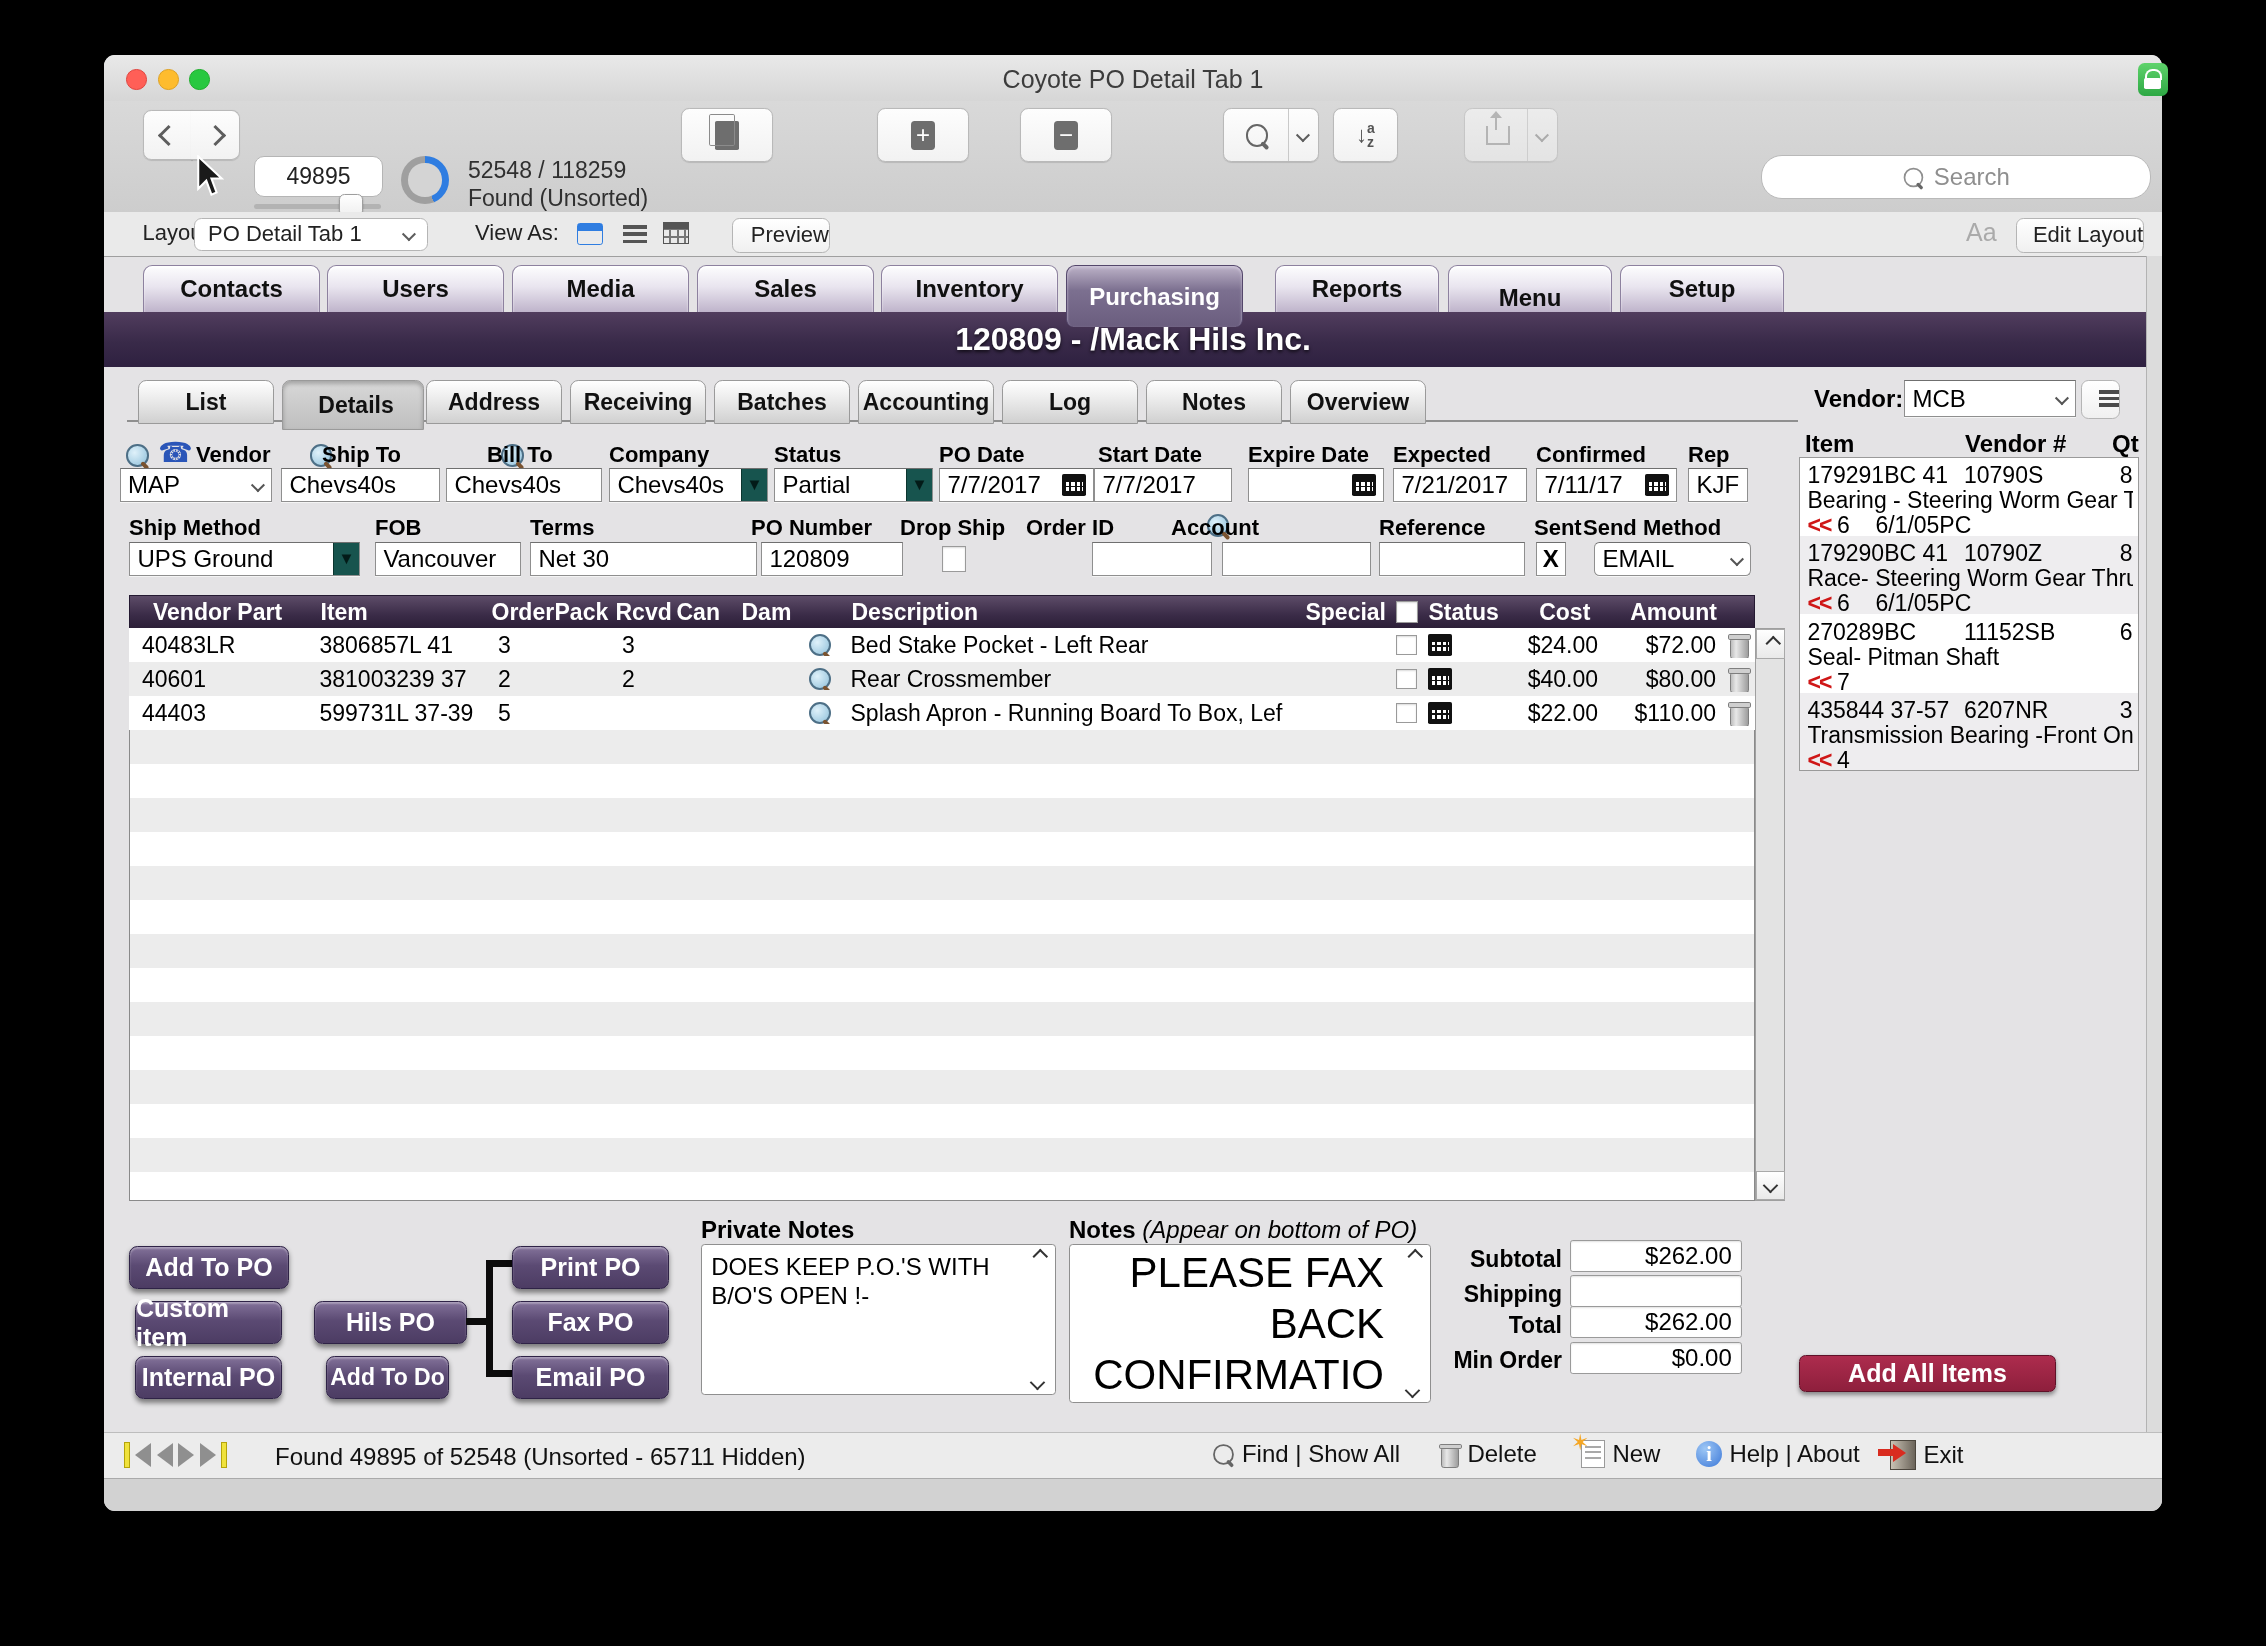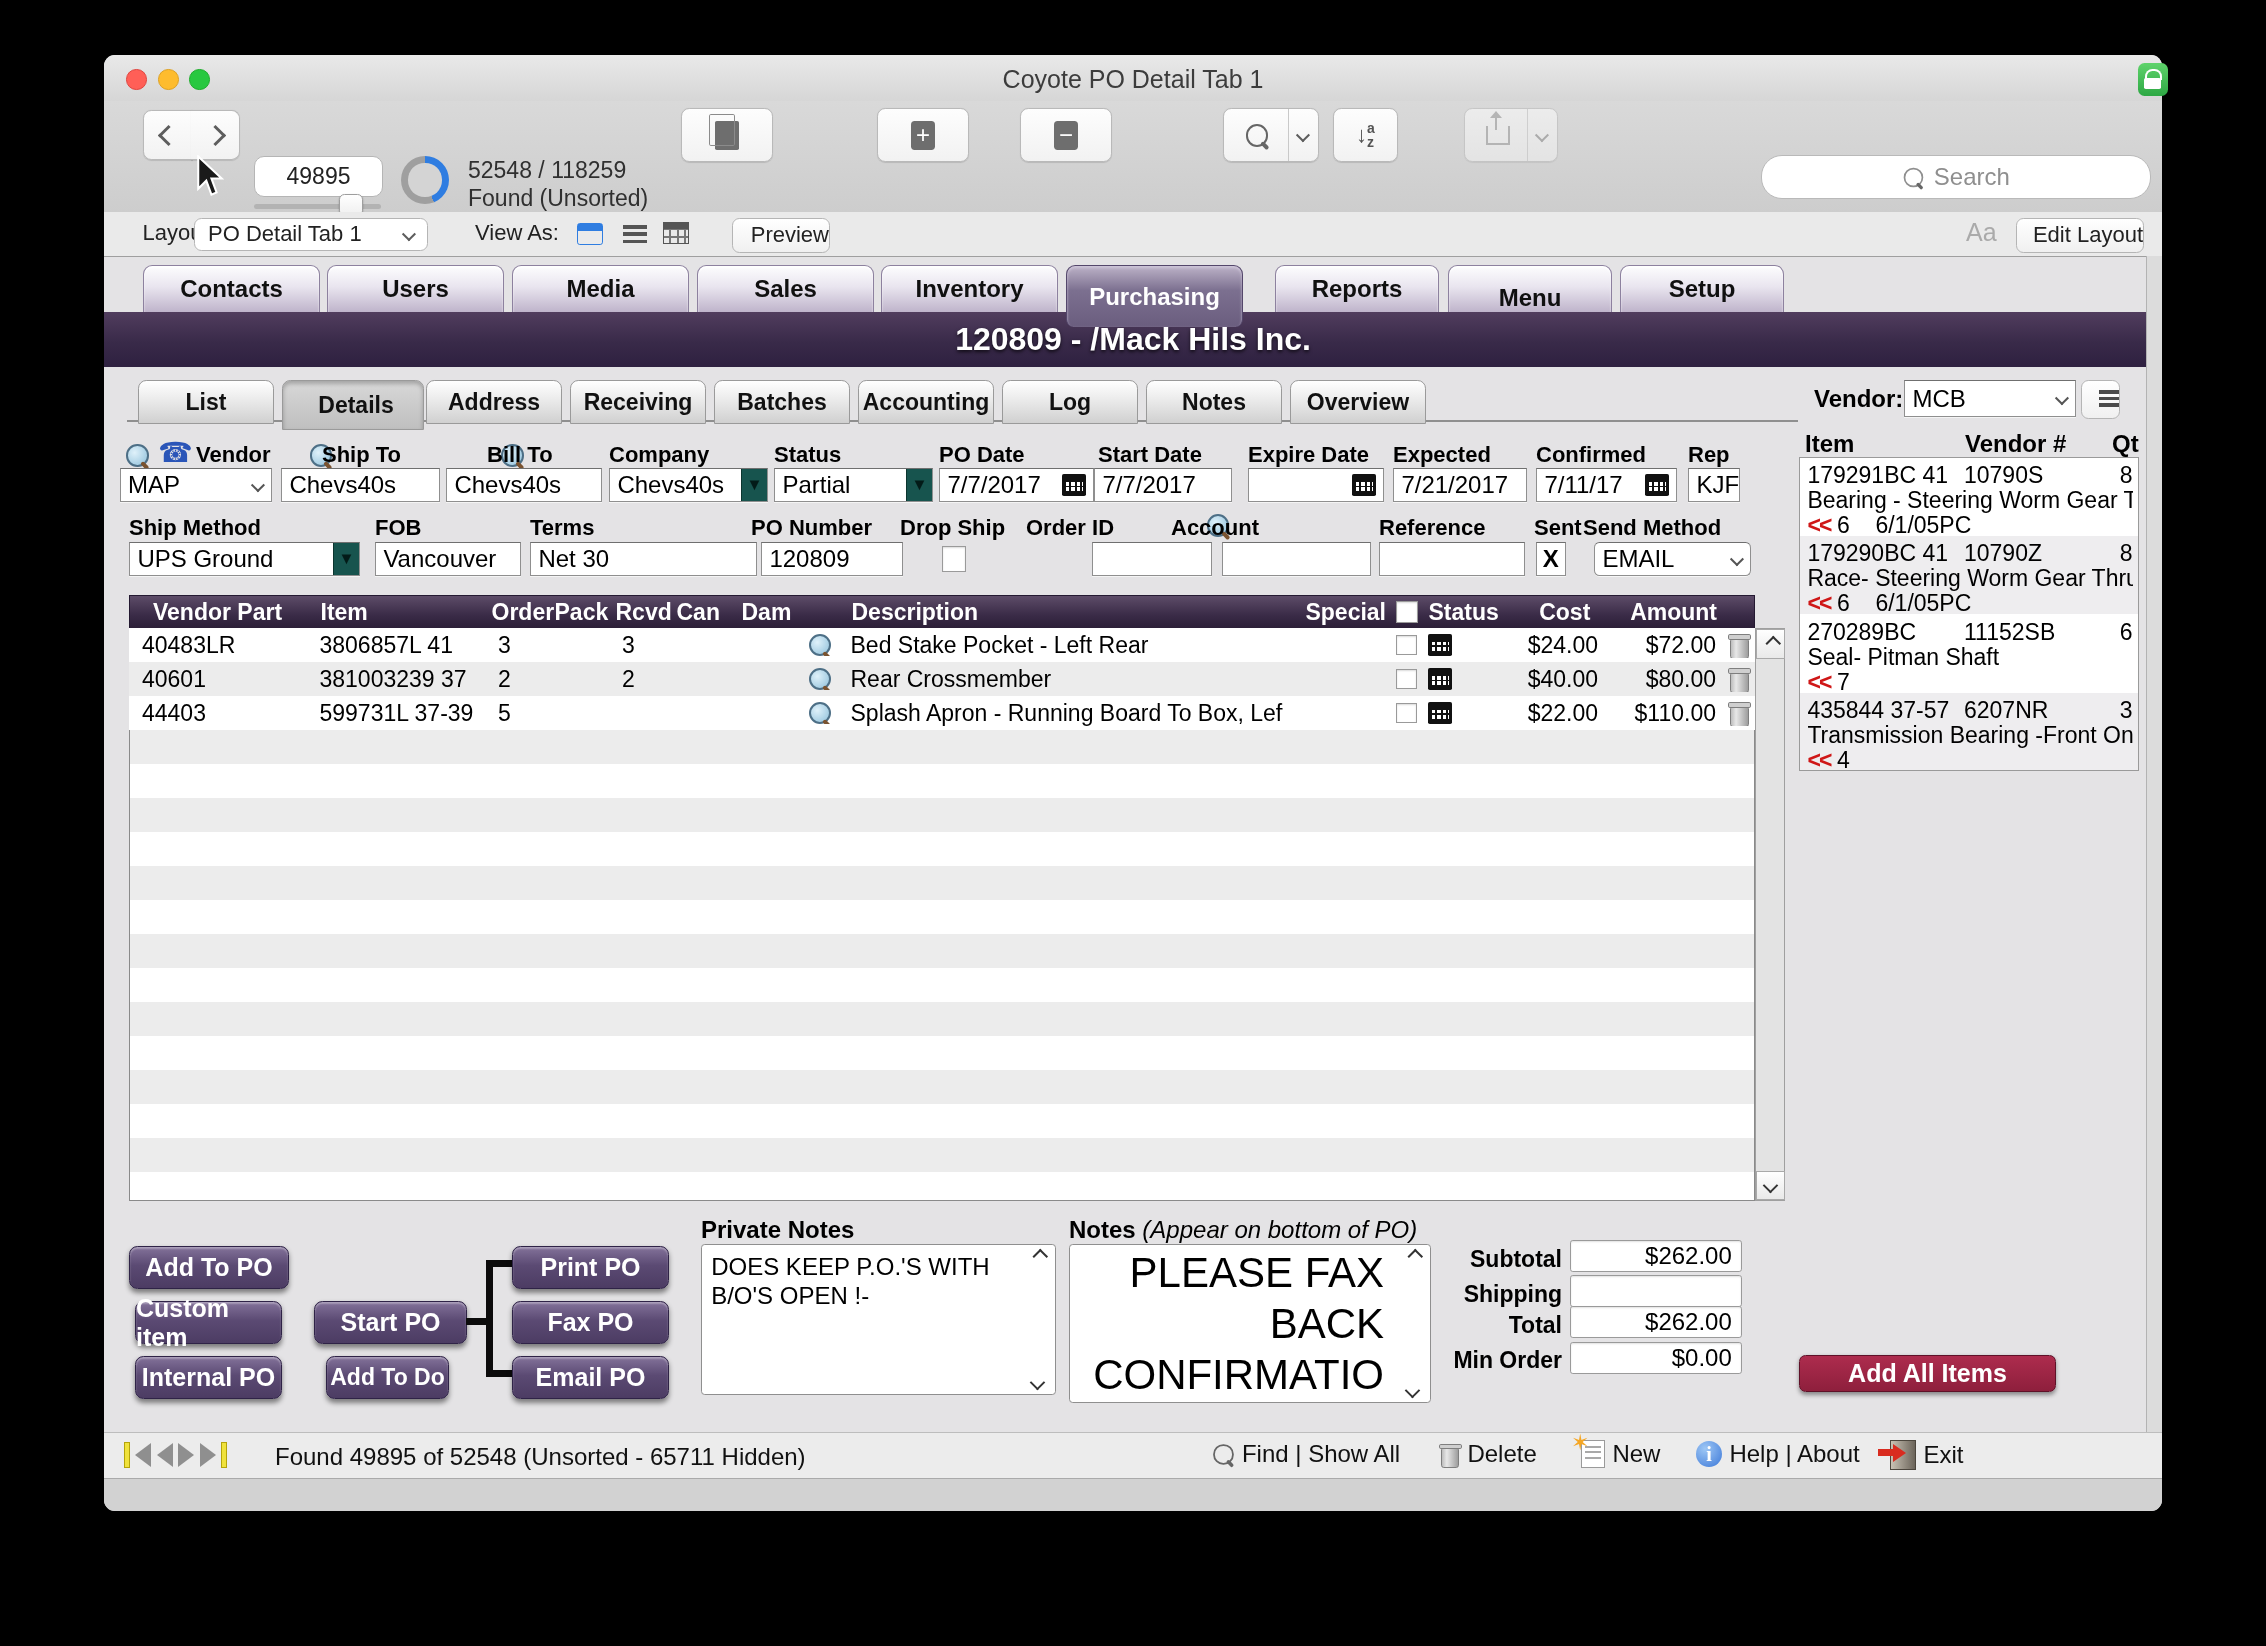--- a/index.html
+++ b/index.html
@@ -412,21 +412,21 @@
       <span>7/21/2017</span>
     </div>
 
   <span class="flabel" style="left:1432px;top:387px;">Confirmed</span>
   <div class="field" style="left:1432px;top:413px;width:141px;">
       <span>7/11/17</span>
       <span class="cal" style="margin-left:auto;"></span>
     </div>
 
   <span class="flabel" style="left:1584px;top:387px;">Rep</span>
-  <div class="field" style="left:1584px;top:413px;width:52px;">
+  <div class="field" style="left:1584px;top:413px;width:60px;">
       <span>KJF</span>
     </div>
 
   
   <span class="flabel" style="left:25px;top:460px;">Ship Method</span>
   <div class="field" style="left:25px;top:487px;width:231px;padding-right:28px;">
       <span>UPS Ground</span>
       <span class="teal">▼</span>
     </div>
 
@@ -588,21 +588,21 @@
   <div class="pbtn" style="left:25px;top:1191px;width:158px;height:41px;">
       <span>Add To PO</span>
     </div>
   <div class="pbtn" style="left:31px;top:1246px;width:145px;height:41px;">
       <span>Custom item</span>
     </div>
   <div class="pbtn" style="left:31px;top:1301px;width:145px;height:41px;">
       <span>Internal PO</span>
     </div>
   <div class="pbtn" style="left:210px;top:1246px;width:151px;height:41px;">
-      <span>Start PO</span>
+      <span>Hils PO</span>
     </div>
   <div class="pbtn" style="left:222px;top:1301px;width:121px;height:41px;font-size:23px;">
       <span>Add To Do</span>
     </div>
   
   <div class="bracket" style="left:382px;top:1205px;width:6.5px;height:116px;"></div>
   <div class="bracket" style="left:362px;top:1263px;width:27px;height:6.5px;"></div>
   <div class="bracket" style="left:382px;top:1205px;width:26px;height:6.5px;"></div>
   <div class="bracket" style="left:382px;top:1315px;width:26px;height:6.5px;"></div>
   <div class="pbtn" style="left:408px;top:1191px;width:155px;height:41px;">

